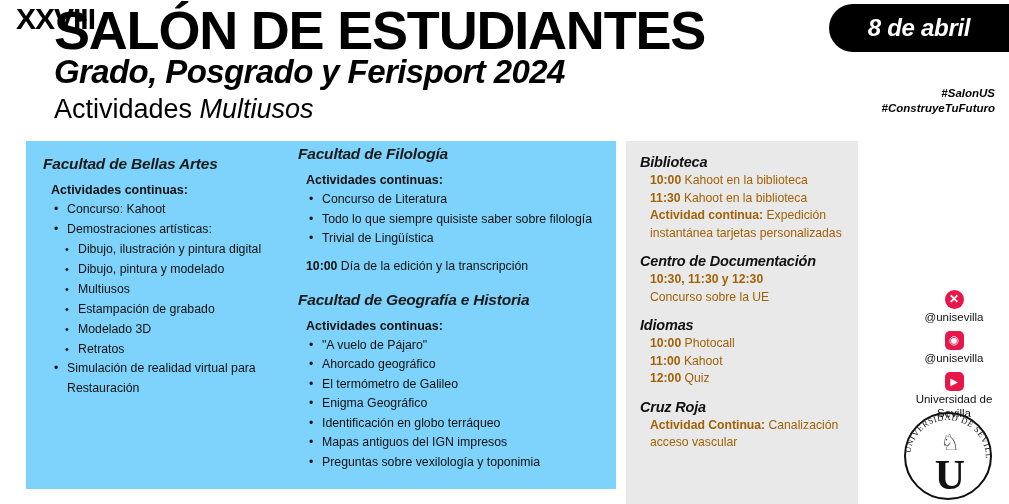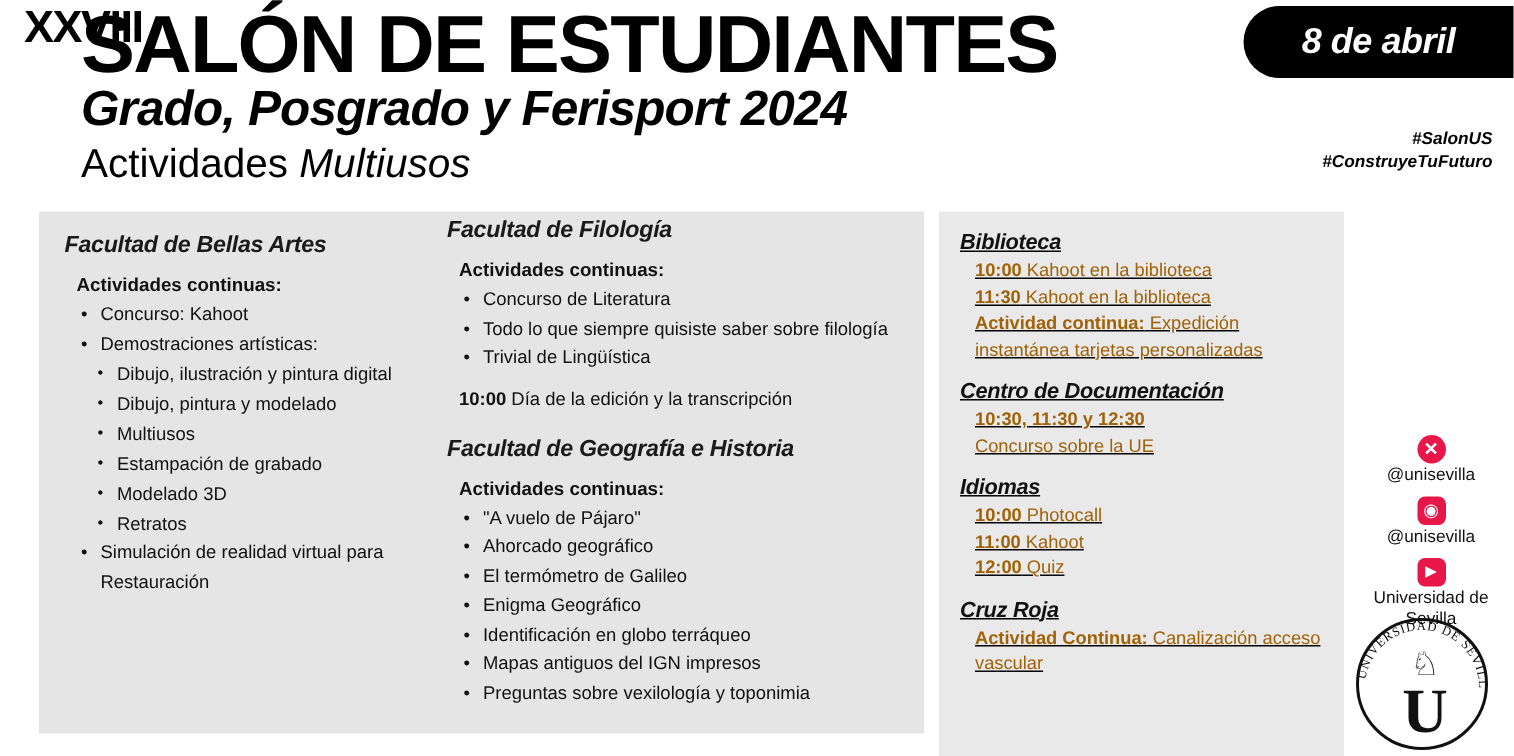--- a/index.html
+++ b/index.html
@@ -90,21 +90,21 @@
     color: #000;
     line-height: 15px;
     margin-top: 24px;
   }
 
   
   .teal-panel {
     position: absolute;
     left: 26px; top: 141px;
     width: 590px; height: 348px;
-    background: #e5e5e5;
+    background: #7dd3fc;
   }
   .col-left {
     position: absolute;
     left: 17px; top: 14px;
     width: 252px;
   }
   .col-right {
     position: absolute;
     left: 272px; top: 4px;
     width: 305px;
@@ -165,23 +165,22 @@
     font-size: 12.3px;
     color: #111;
     line-height: 17px;
   }
   .timeline b { font-weight: bold; }
 
   
   .grey-panel {
     position: absolute;
     left: 626px; top: 141px;
-    width: 270px; height: 363px;
+    width: 232px; height: 363px;
     background: #e9e9e9;
-    text-decoration: underline;
   }
   .grey-inner {
     padding: 13px 12px 0 14px;
   }
   .g-title {
     font-weight: bold;
     font-style: italic;
     font-size: 14.5px;
     color: #111;
     margin: 0 0 2px 0;

